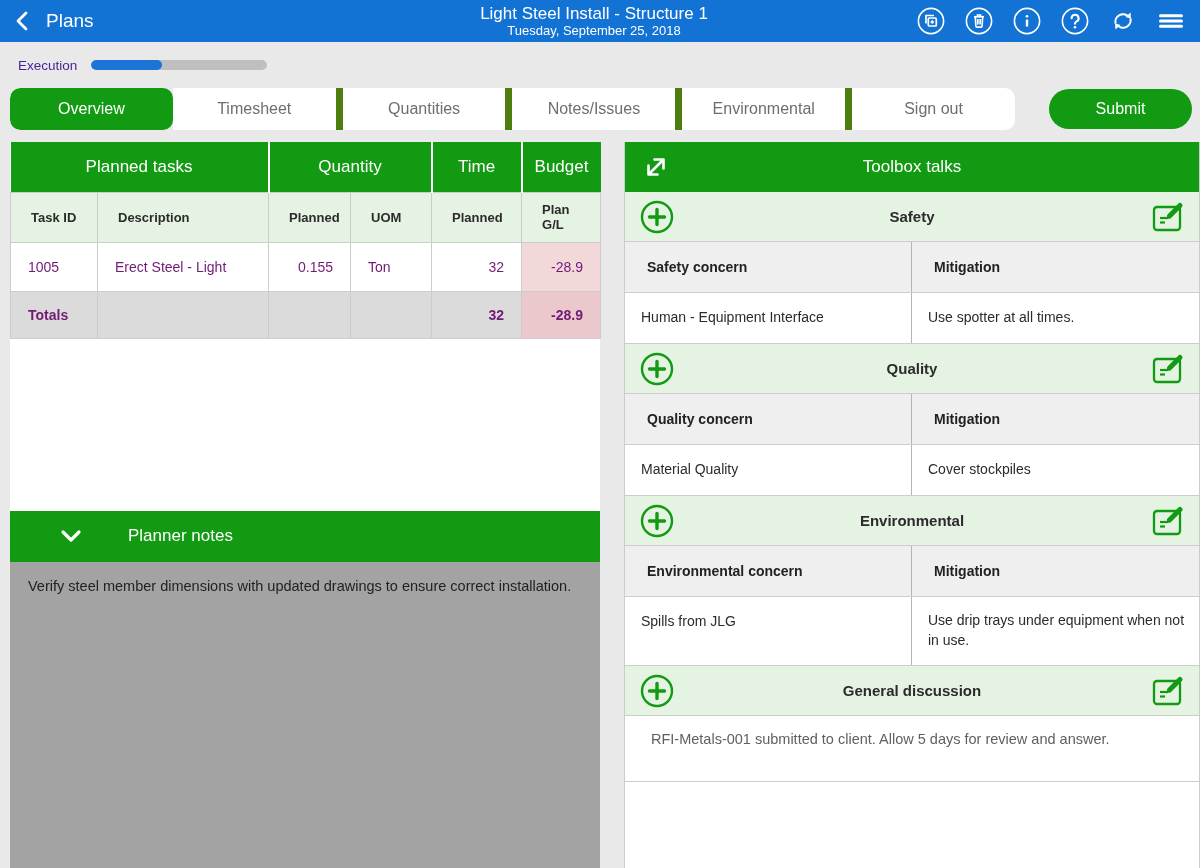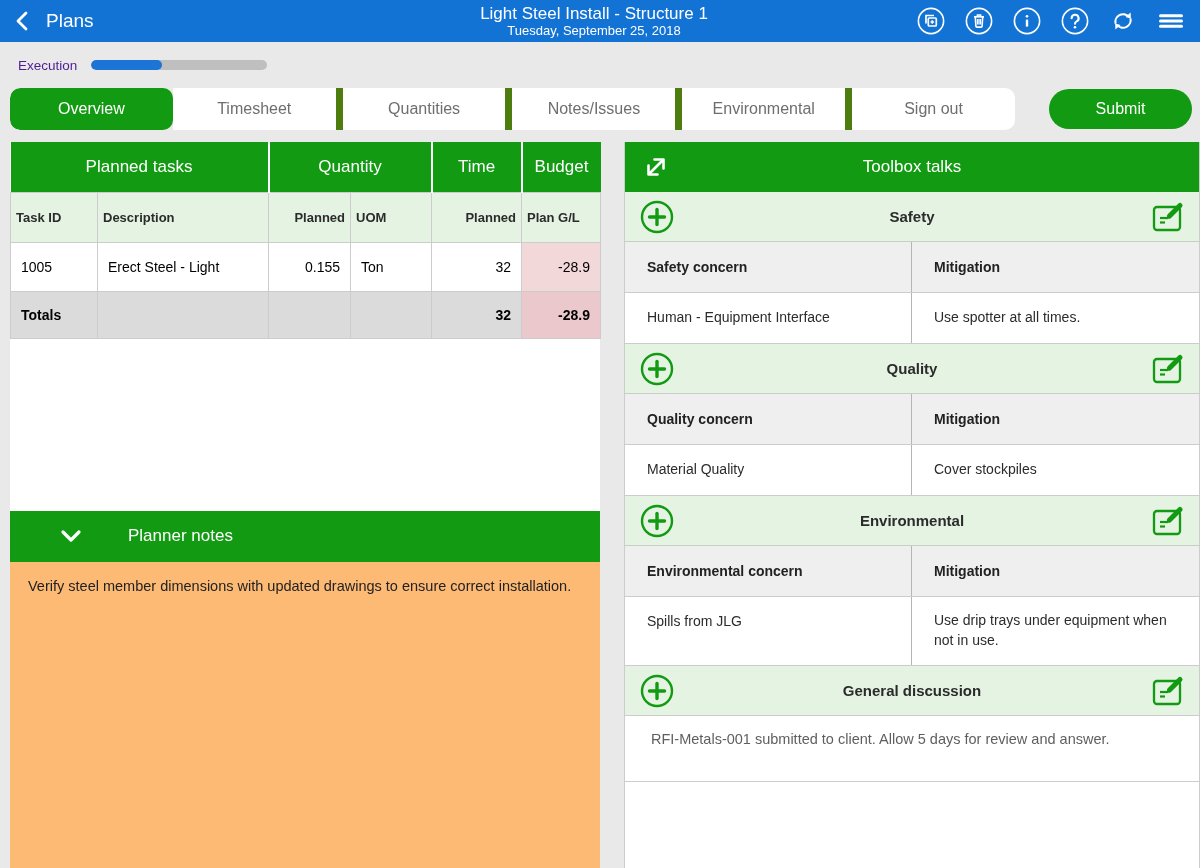--- a/index.html
+++ b/index.html
@@ -47,47 +47,47 @@
   .content{display:flex;margin-top:12px;height:726px;justify-content:center;}
   .left-panel{width:590px;margin-left:10px;background:#fff;display:flex;flex-direction:column;}
   .right-panel{width:584px;margin-left:24px;background:#fff;border-left:1px solid var(--border);border-right:1px solid var(--border);display:flex;flex-direction:column;}
 
   
   table.ptable{border-collapse:collapse;table-layout:fixed;width:590px;}
   .ptable col.c1{width:87px;}.ptable col.c2{width:171px;}.ptable col.c3{width:82px;}
   .ptable col.c4{width:81px;}.ptable col.c5{width:90px;}.ptable col.c6{width:79px;}
   .ptable .ghead th{background:var(--green);color:#fff;font-weight:400;font-size:17px;height:50px;border-right:2px solid #fff;}
   .ptable .ghead th:last-child{border-right:none;}
-  .ptable .chead th{background:var(--lightgreen);font-size:13px;font-weight:bold;color:#2b2b2b;height:50px;border:1px solid var(--border);padding:0 5px;text-align:left;}
-  .ptable td{border:1px solid var(--border);font-size:14px;color:#000000;height:49px;padding:0 10px;background:#fff;}
+  .ptable .chead th{background:var(--lightgreen);font-size:13px;font-weight:bold;color:#2b2b2b;height:50px;border:1px solid var(--border);padding:0 20px;text-align:left;}
+  .ptable td{border:1px solid var(--border);font-size:14px;color:#701a75;height:49px;padding:0 17px;background:#fff;}
   .ptable .num{text-align:right;}
   .ptable .chead th.num{text-align:right;}
   .ptable td.pink{background:var(--pink);}
   .ptable tr.trow td{background:var(--graycell);font-weight:bold;height:47px;}
   .ptable tr.trow td.pink2{background:var(--pink-dark);}
   .spacer{height:172px;background:#fff;}
 
   
   .pn-header{height:51px;background:var(--green);display:flex;align-items:center;color:#fff;gap:42px;padding-left:46px;}
   .pn-title{font-size:17px;}
-  .pn-text{padding:14px 18px;font-size:14.5px;line-height:1.45;color:#222;background:#fdba74;flex:1;}
+  .pn-text{padding:14px 18px;font-size:14.5px;line-height:1.45;color:#222;background:#a3a3a3;flex:1;}
 
   
   .tt-header{height:50px;background:var(--green);color:#fff;display:flex;align-items:center;position:relative;justify-content:center;}
   .tt-title{font-size:17px;}
   .tt-expand{position:absolute;left:16px;top:10px;width:30px;height:30px;cursor:pointer;background:none;border:none;padding:0;}
   .sec-header{height:50px;background:var(--lightgreen);border-bottom:1px solid var(--border);display:flex;align-items:center;position:relative;justify-content:center;}
   .sec-title{font-size:15px;font-weight:bold;color:#2b2b2b;}
   .add-btn{position:absolute;left:14px;width:36px;height:36px;background:none;border:none;padding:0;cursor:pointer;}
   .edit-btn{position:absolute;right:12px;width:36px;height:32px;background:none;border:none;padding:0;cursor:pointer;}
   .sec-thead{display:flex;background:var(--thead-gray);border-bottom:1px solid var(--border);}
   .sec-thead .col{width:50%;min-height:50px;display:flex;align-items:center;padding:8px 10px 8px 22px;font-size:14px;font-weight:bold;color:#222;}
   .sec-thead .col:first-child{border-right:1px solid var(--divider);}
   .sec-row{display:flex;background:#fff;border-bottom:1px solid var(--border);}
-  .sec-row .col{width:50%;min-height:50px;display:flex;align-items:center;padding:9px 12px 9px 22px;font-size:14px;color:#2b2b2b;line-height:1.4;}
+  .sec-row .col{width:50%;min-height:50px;display:flex;align-items:center;padding:9px 12px 9px 16px;font-size:14px;color:#2b2b2b;line-height:1.4;}
   .sec-row .col:first-child{border-right:1px solid var(--divider);align-items:flex-start;padding-top:15px;}
   .sec-row.tall .col{min-height:68px;}
   .gd-note{background:#fff;border-bottom:1px solid var(--border);padding:13px 60px 13px 26px;font-size:14.5px;line-height:1.45;color:#5F5F5F;min-height:66px;max-width:100%;}
   .gd-note-inner{max-width:500px;}
   .panel-rest{flex:1;background:#fff;}
   svg{display:block;}
 </style>
 </head>
 <body>
 

